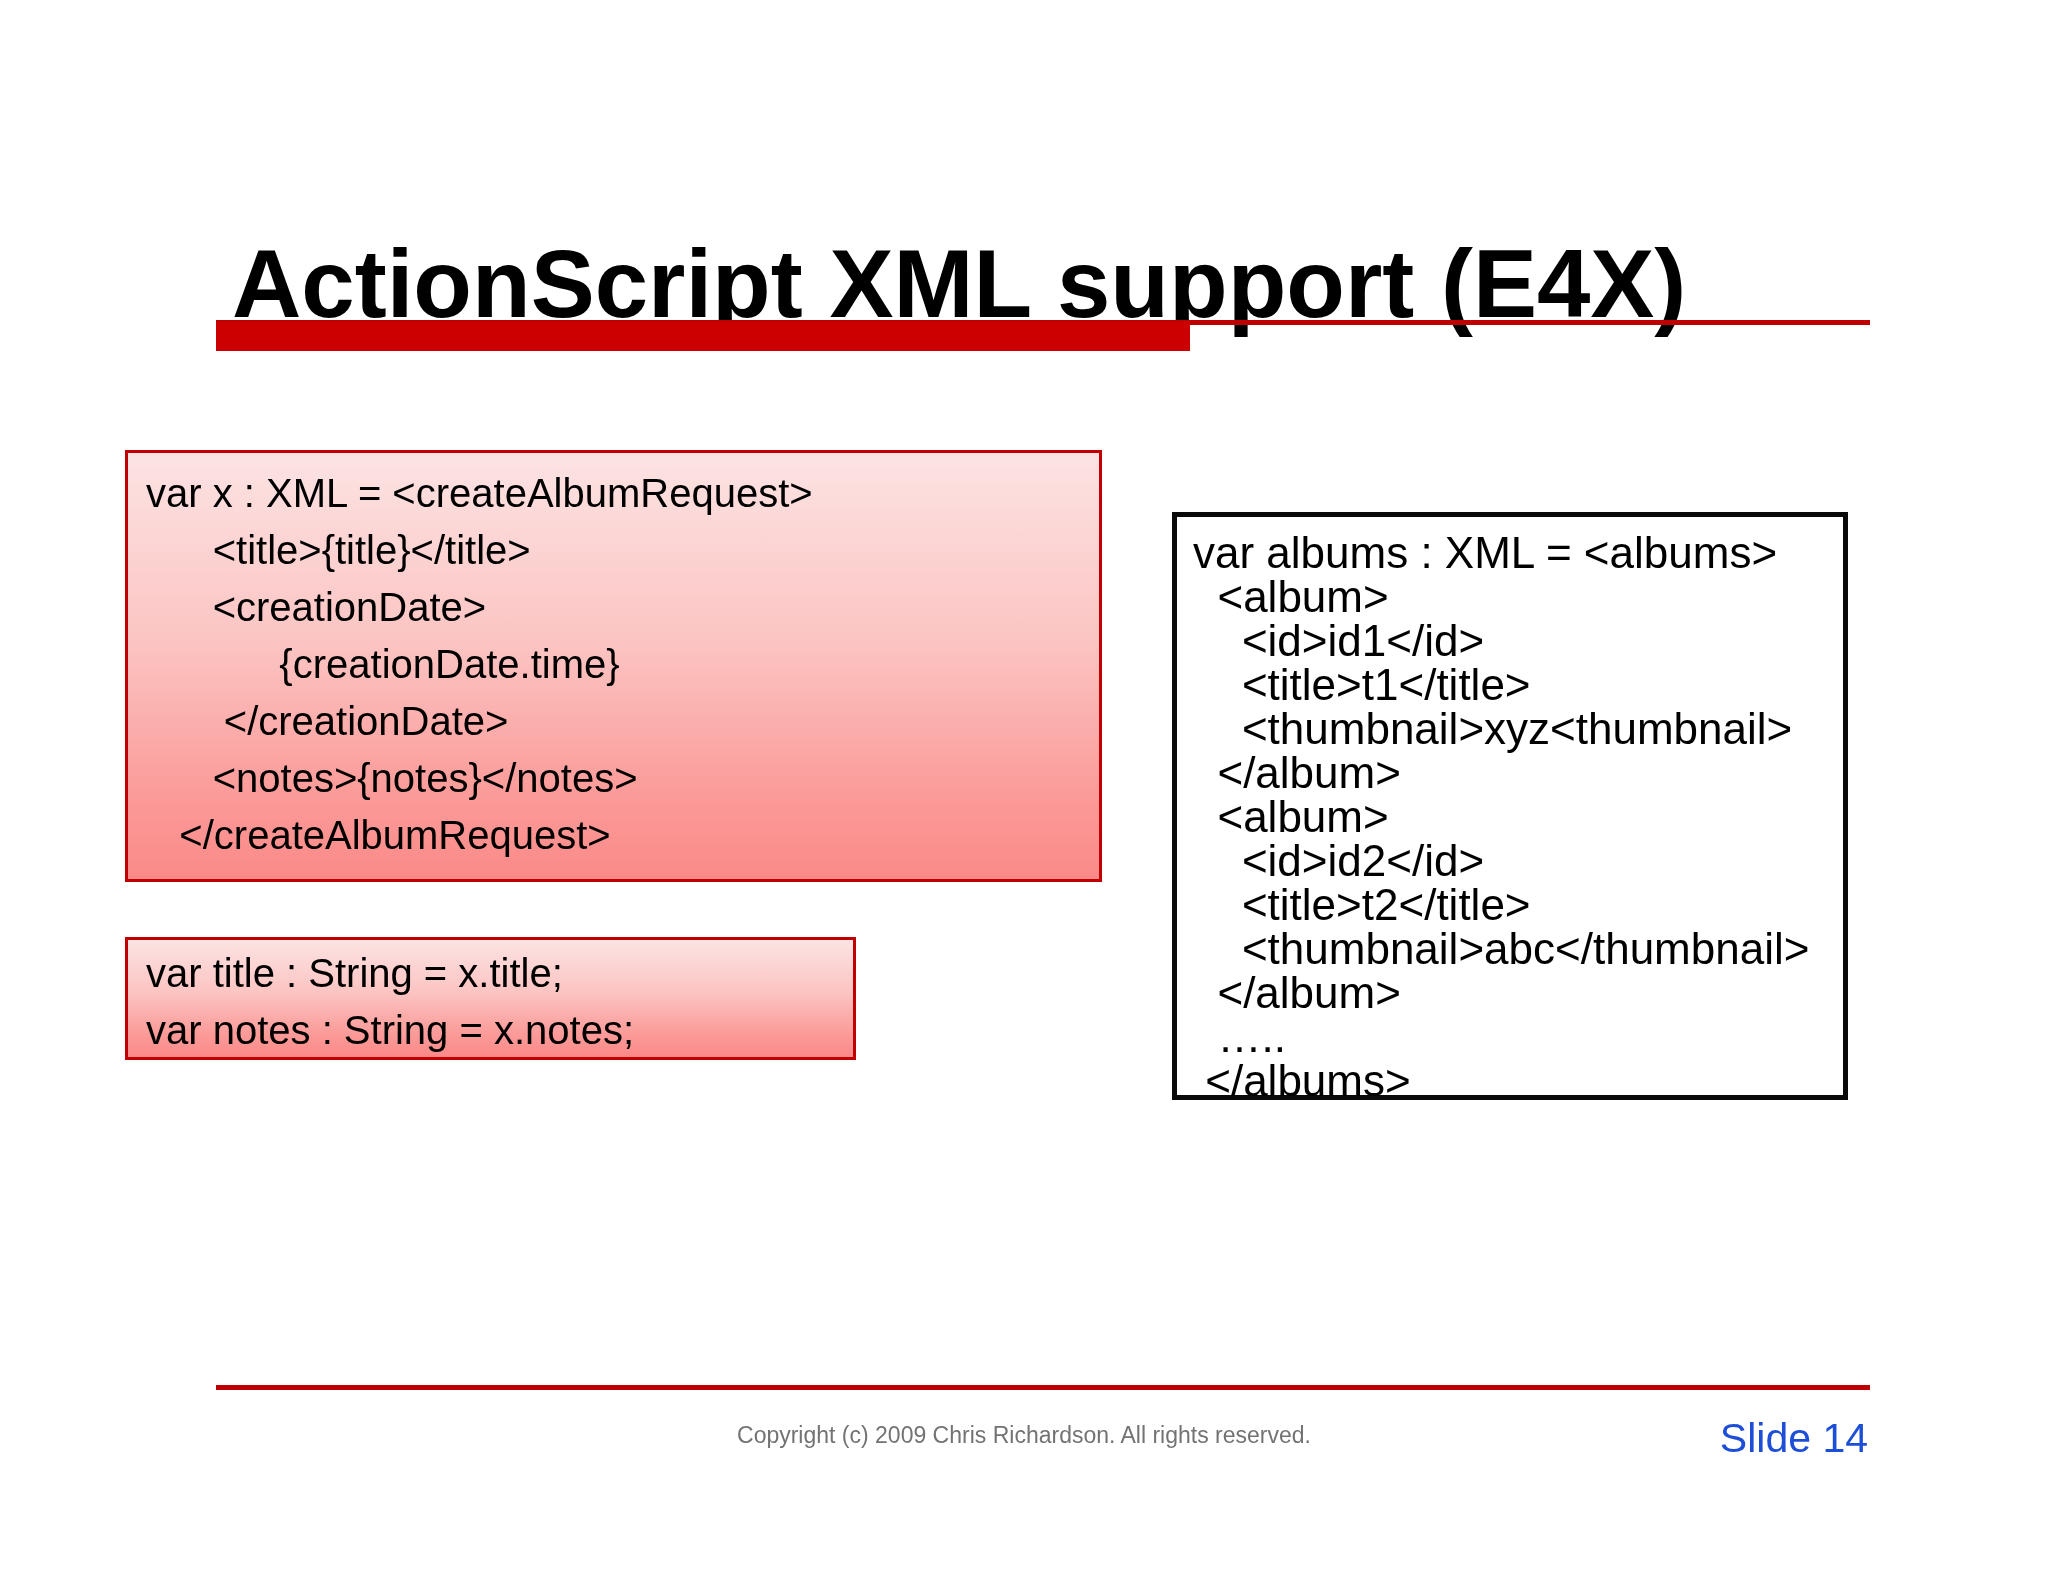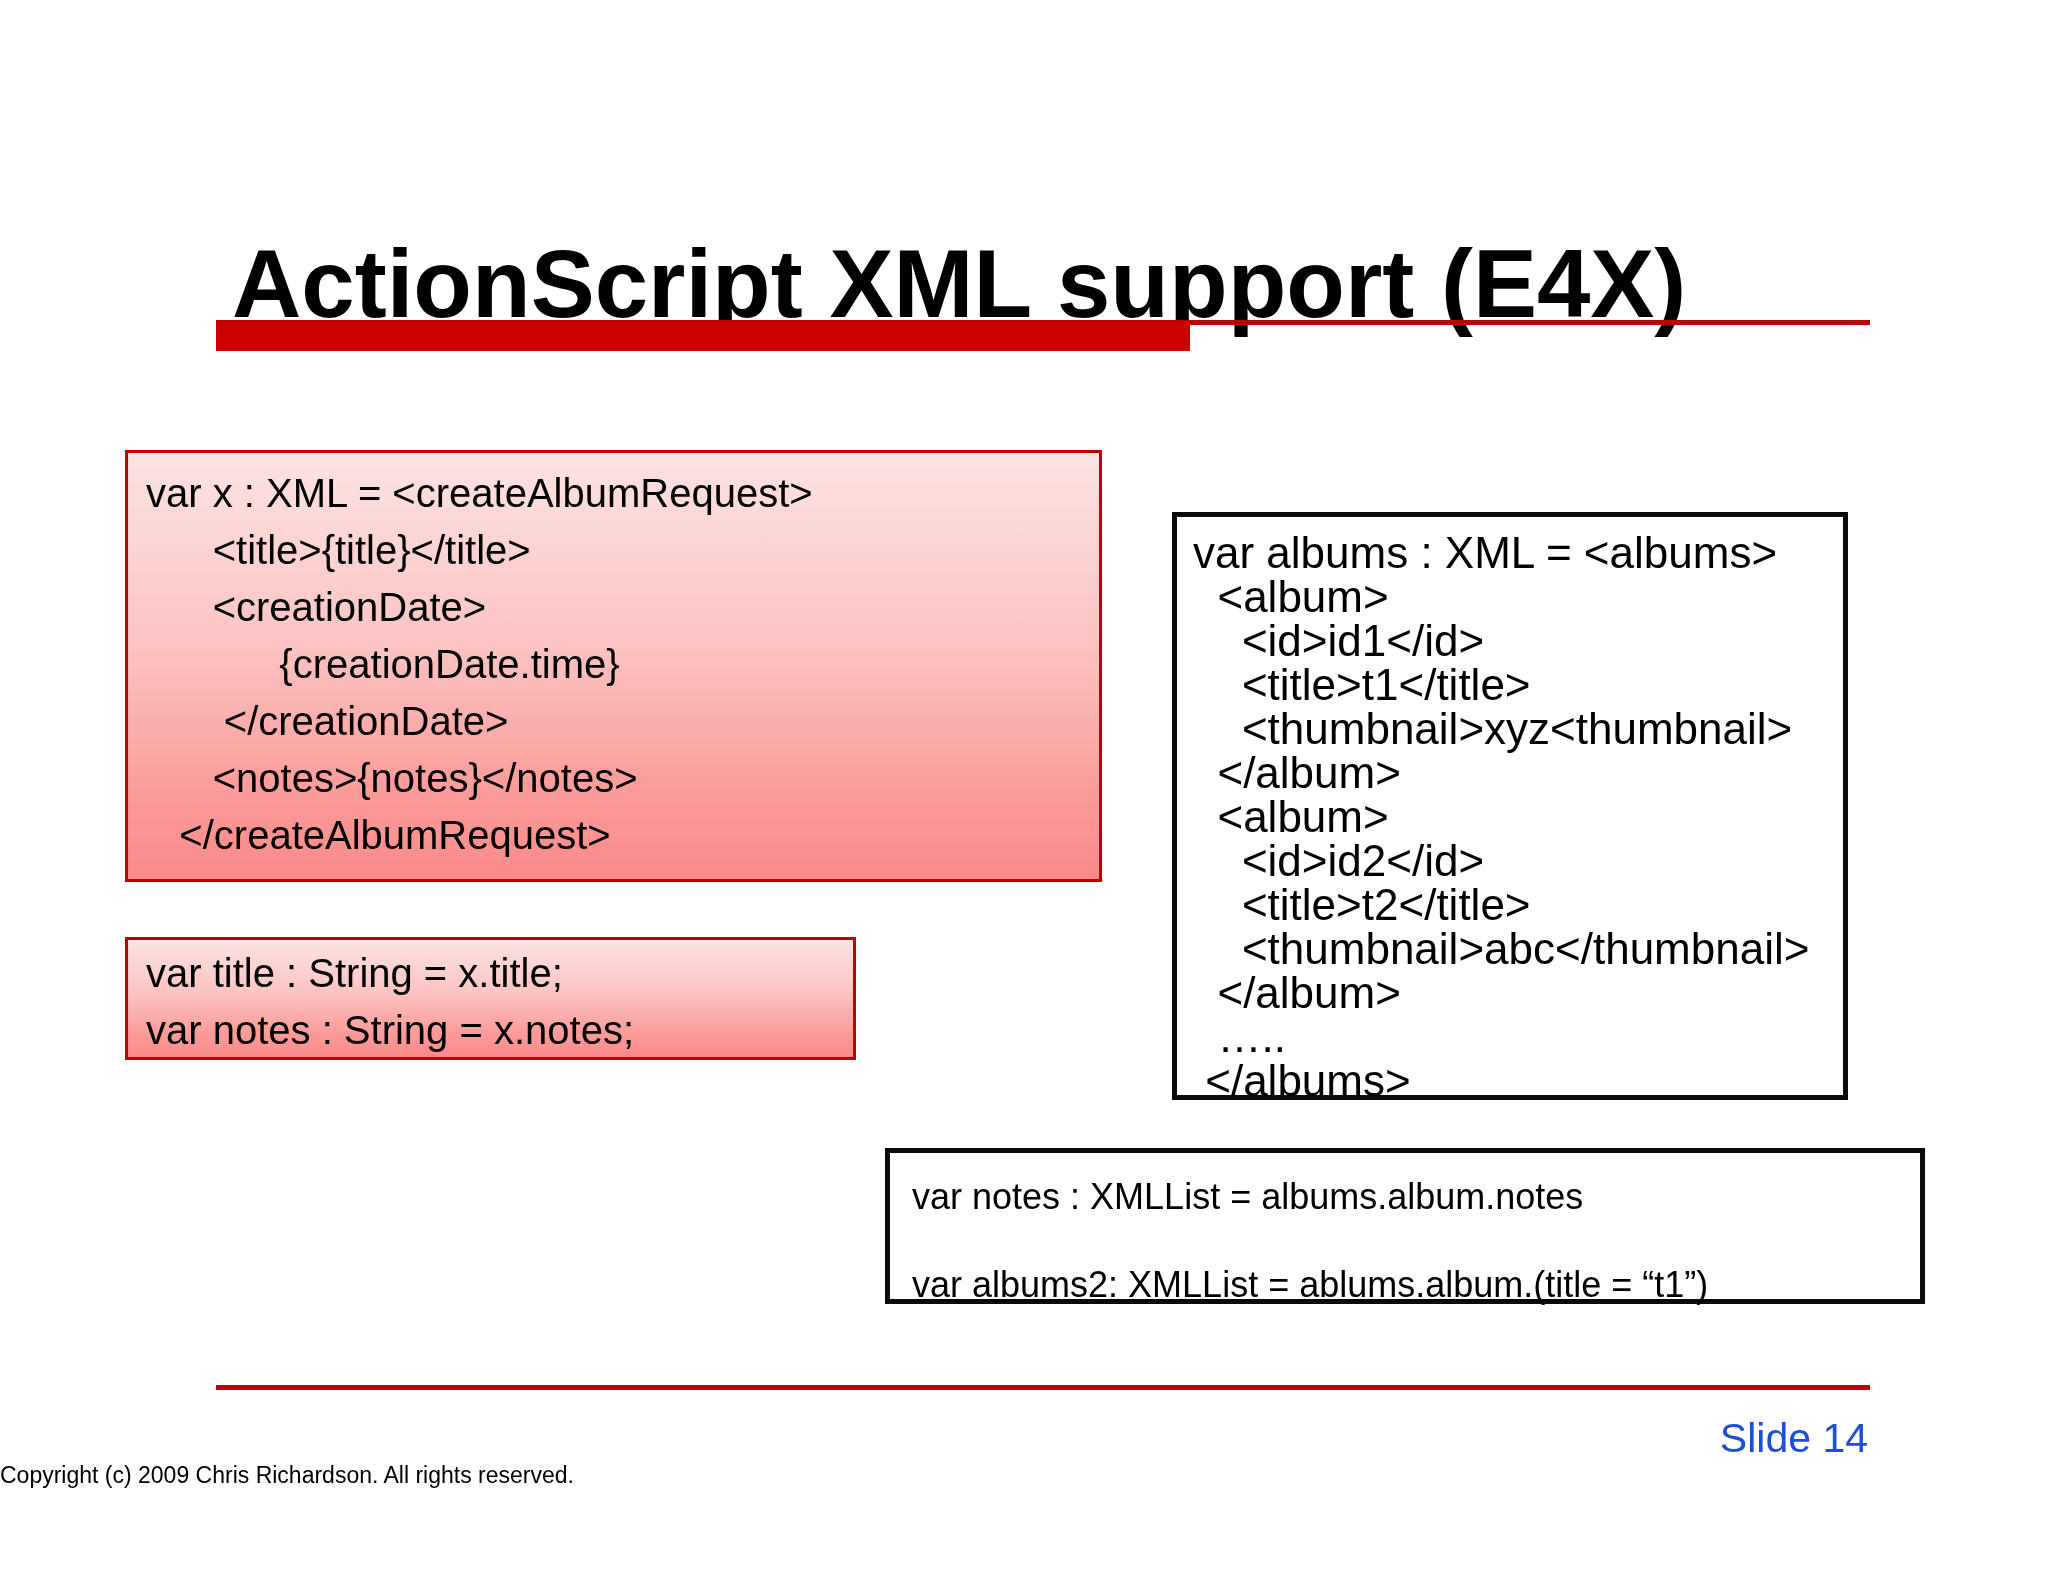--- a/index.html
+++ b/index.html
@@ -114,23 +114,23 @@
     top: 1385px;
     width: 1654px;
     height: 5px;
     background: #C00000;
   }
   #footer-copyright {
     position: absolute;
     left: 0px;
     top: 1422px;
     width: 2048px;
+    text-align: center;
     font-size: 23px;
-    color: #000000;
-    margin-top: 40px;
+    color: #737373;
   }
   #footer-slide-number {
     position: absolute;
     right: 180px;
     top: 1415px;
     font-size: 41px;
     color: #1d4ed8;
     white-space: nowrap;
   }
 </style>
@@ -162,21 +162,20 @@
     &lt;thumbnail&gt;xyz&lt;thumbnail&gt;
   &lt;/album&gt;
   &lt;album&gt;
     &lt;id&gt;id2&lt;/id&gt;
     &lt;title&gt;t2&lt;/title&gt;
     &lt;thumbnail&gt;abc&lt;/thumbnail&gt;
   &lt;/album&gt;
   …..
  &lt;/albums&gt;</div>
 
-  <div class="code-box black-box" id="box-xmllist"><span>var notes : XMLList = albums.album.notes</span><span class="spacer"></span><span>var albums2: XMLList = ablums.album.(title = “t1”)</span></div>
 
   <div class="footer-rule"></div>
 
   <div id="footer-copyright">Copyright (c) 2009 Chris Richardson. All rights reserved.</div>
 
   <div id="footer-slide-number">Slide 14</div>
 
 </div>
 
 </body></html>

